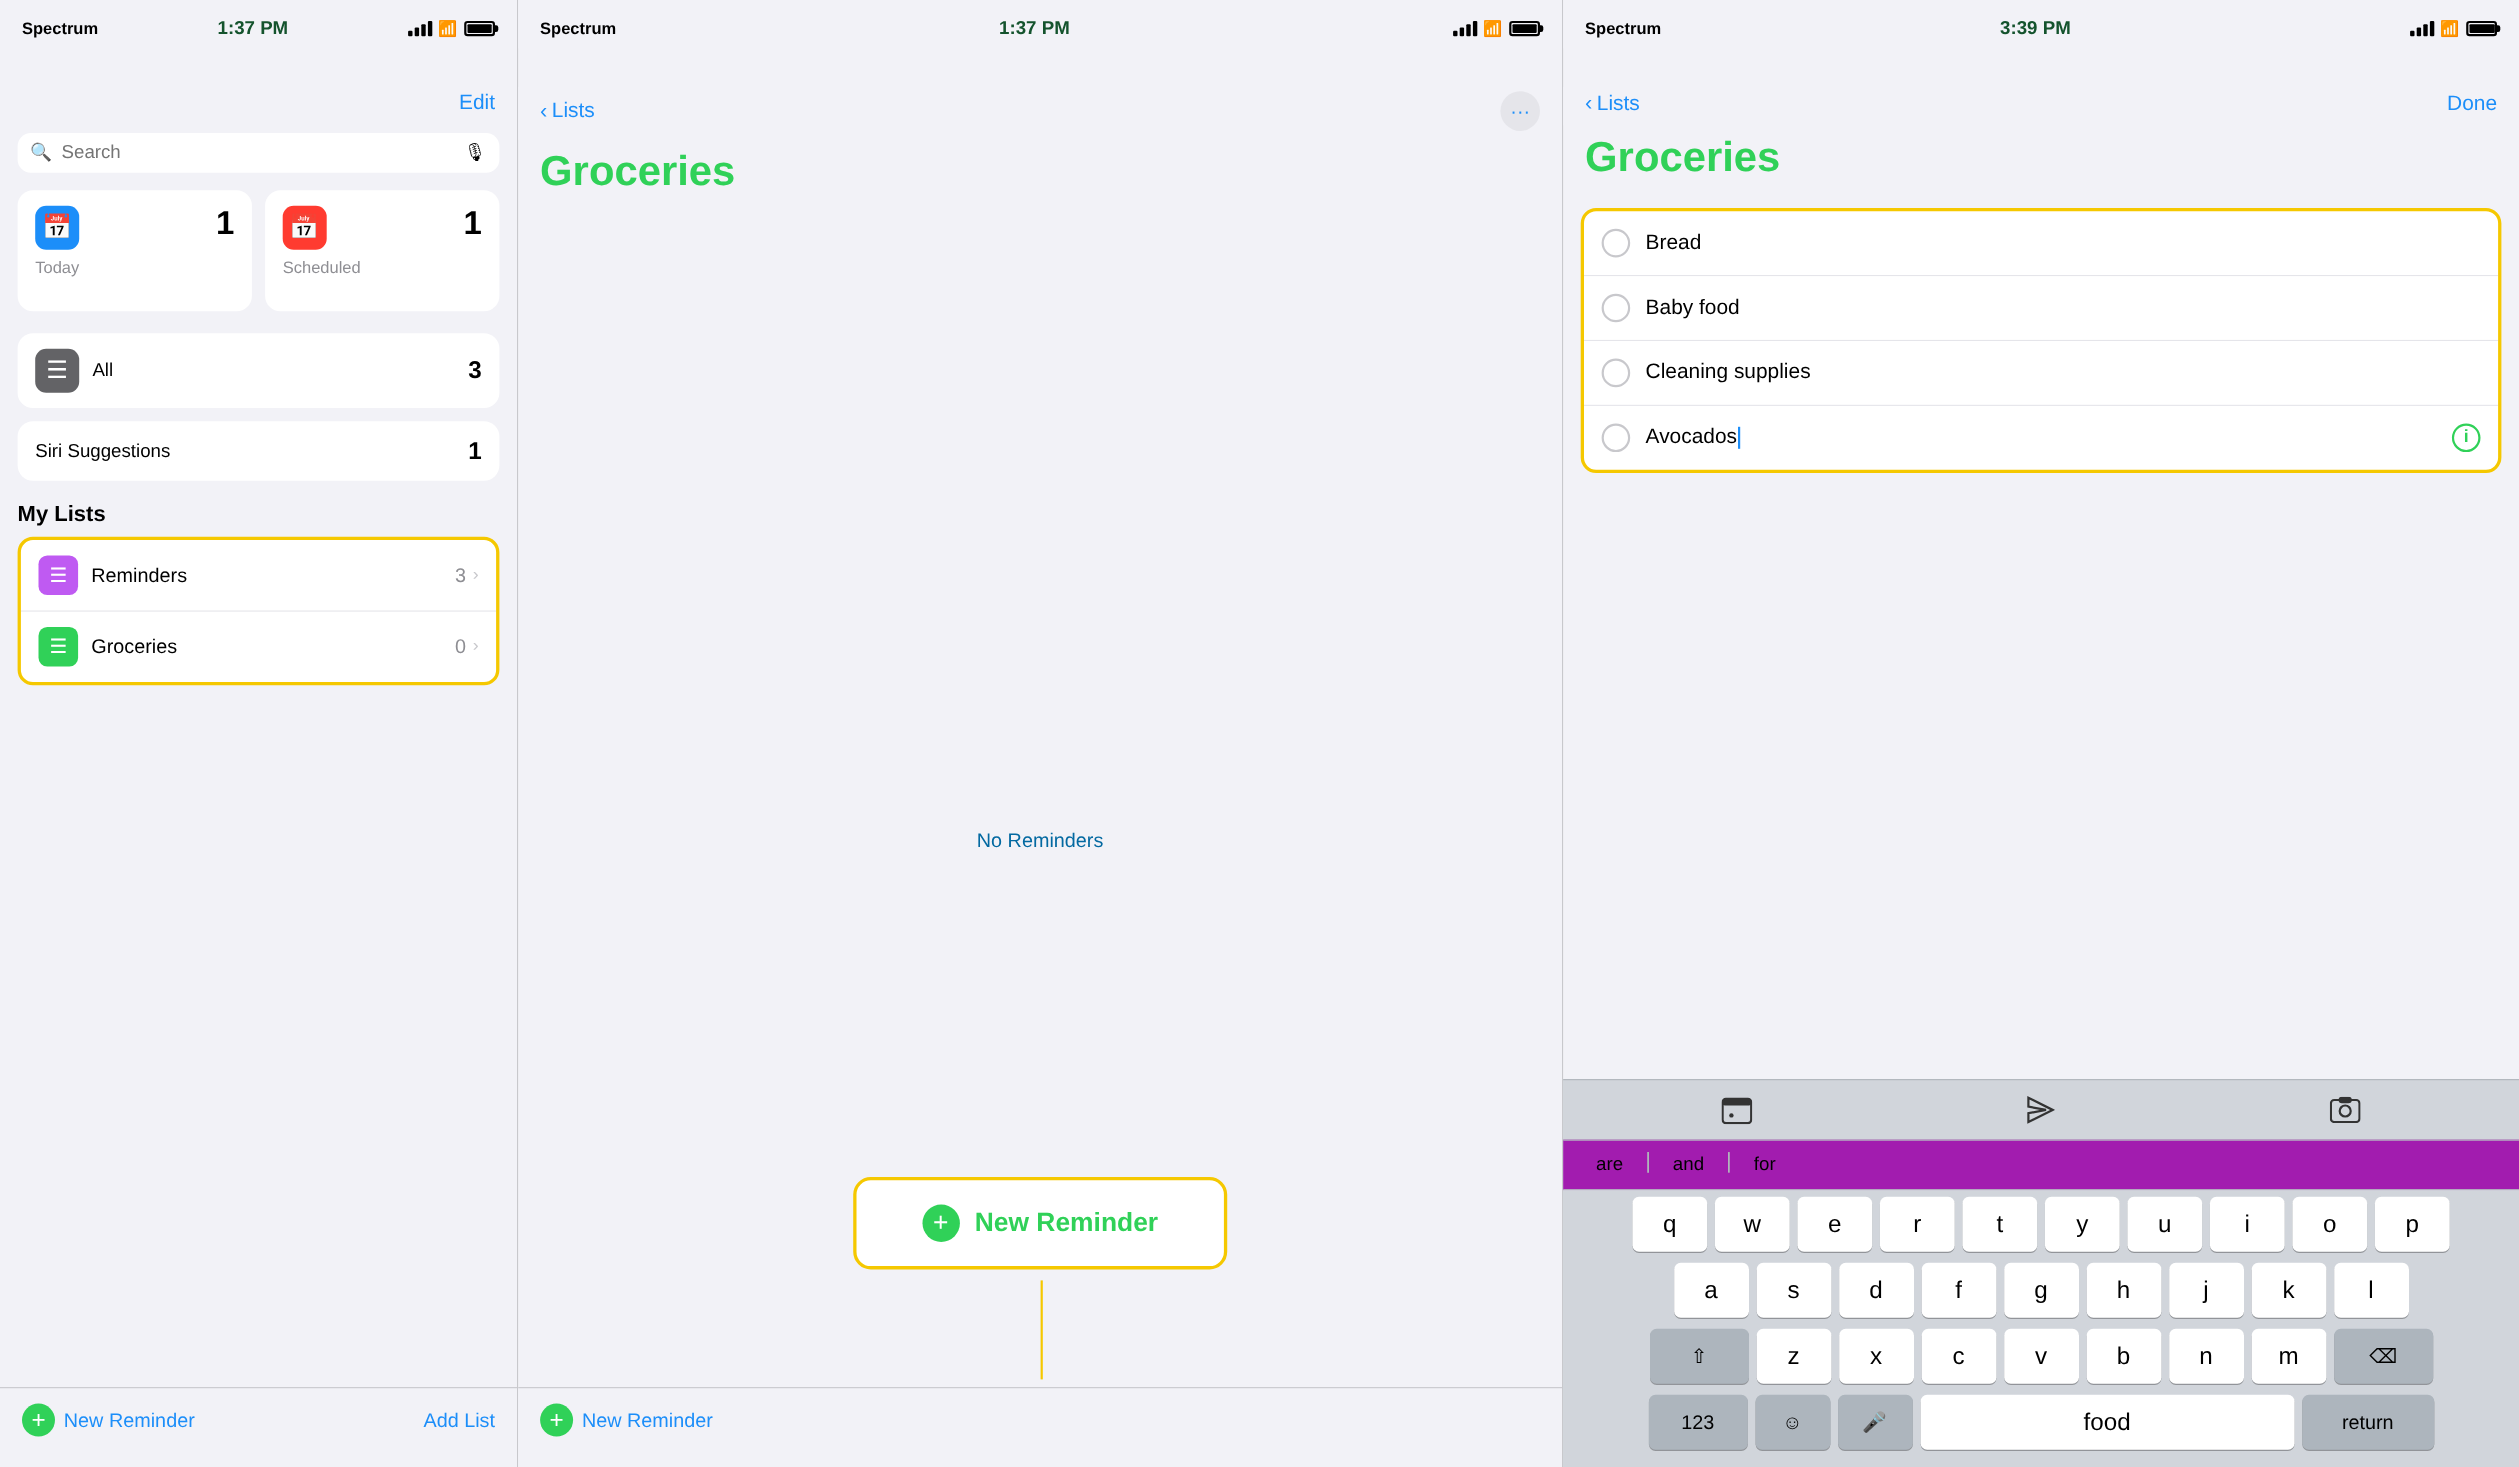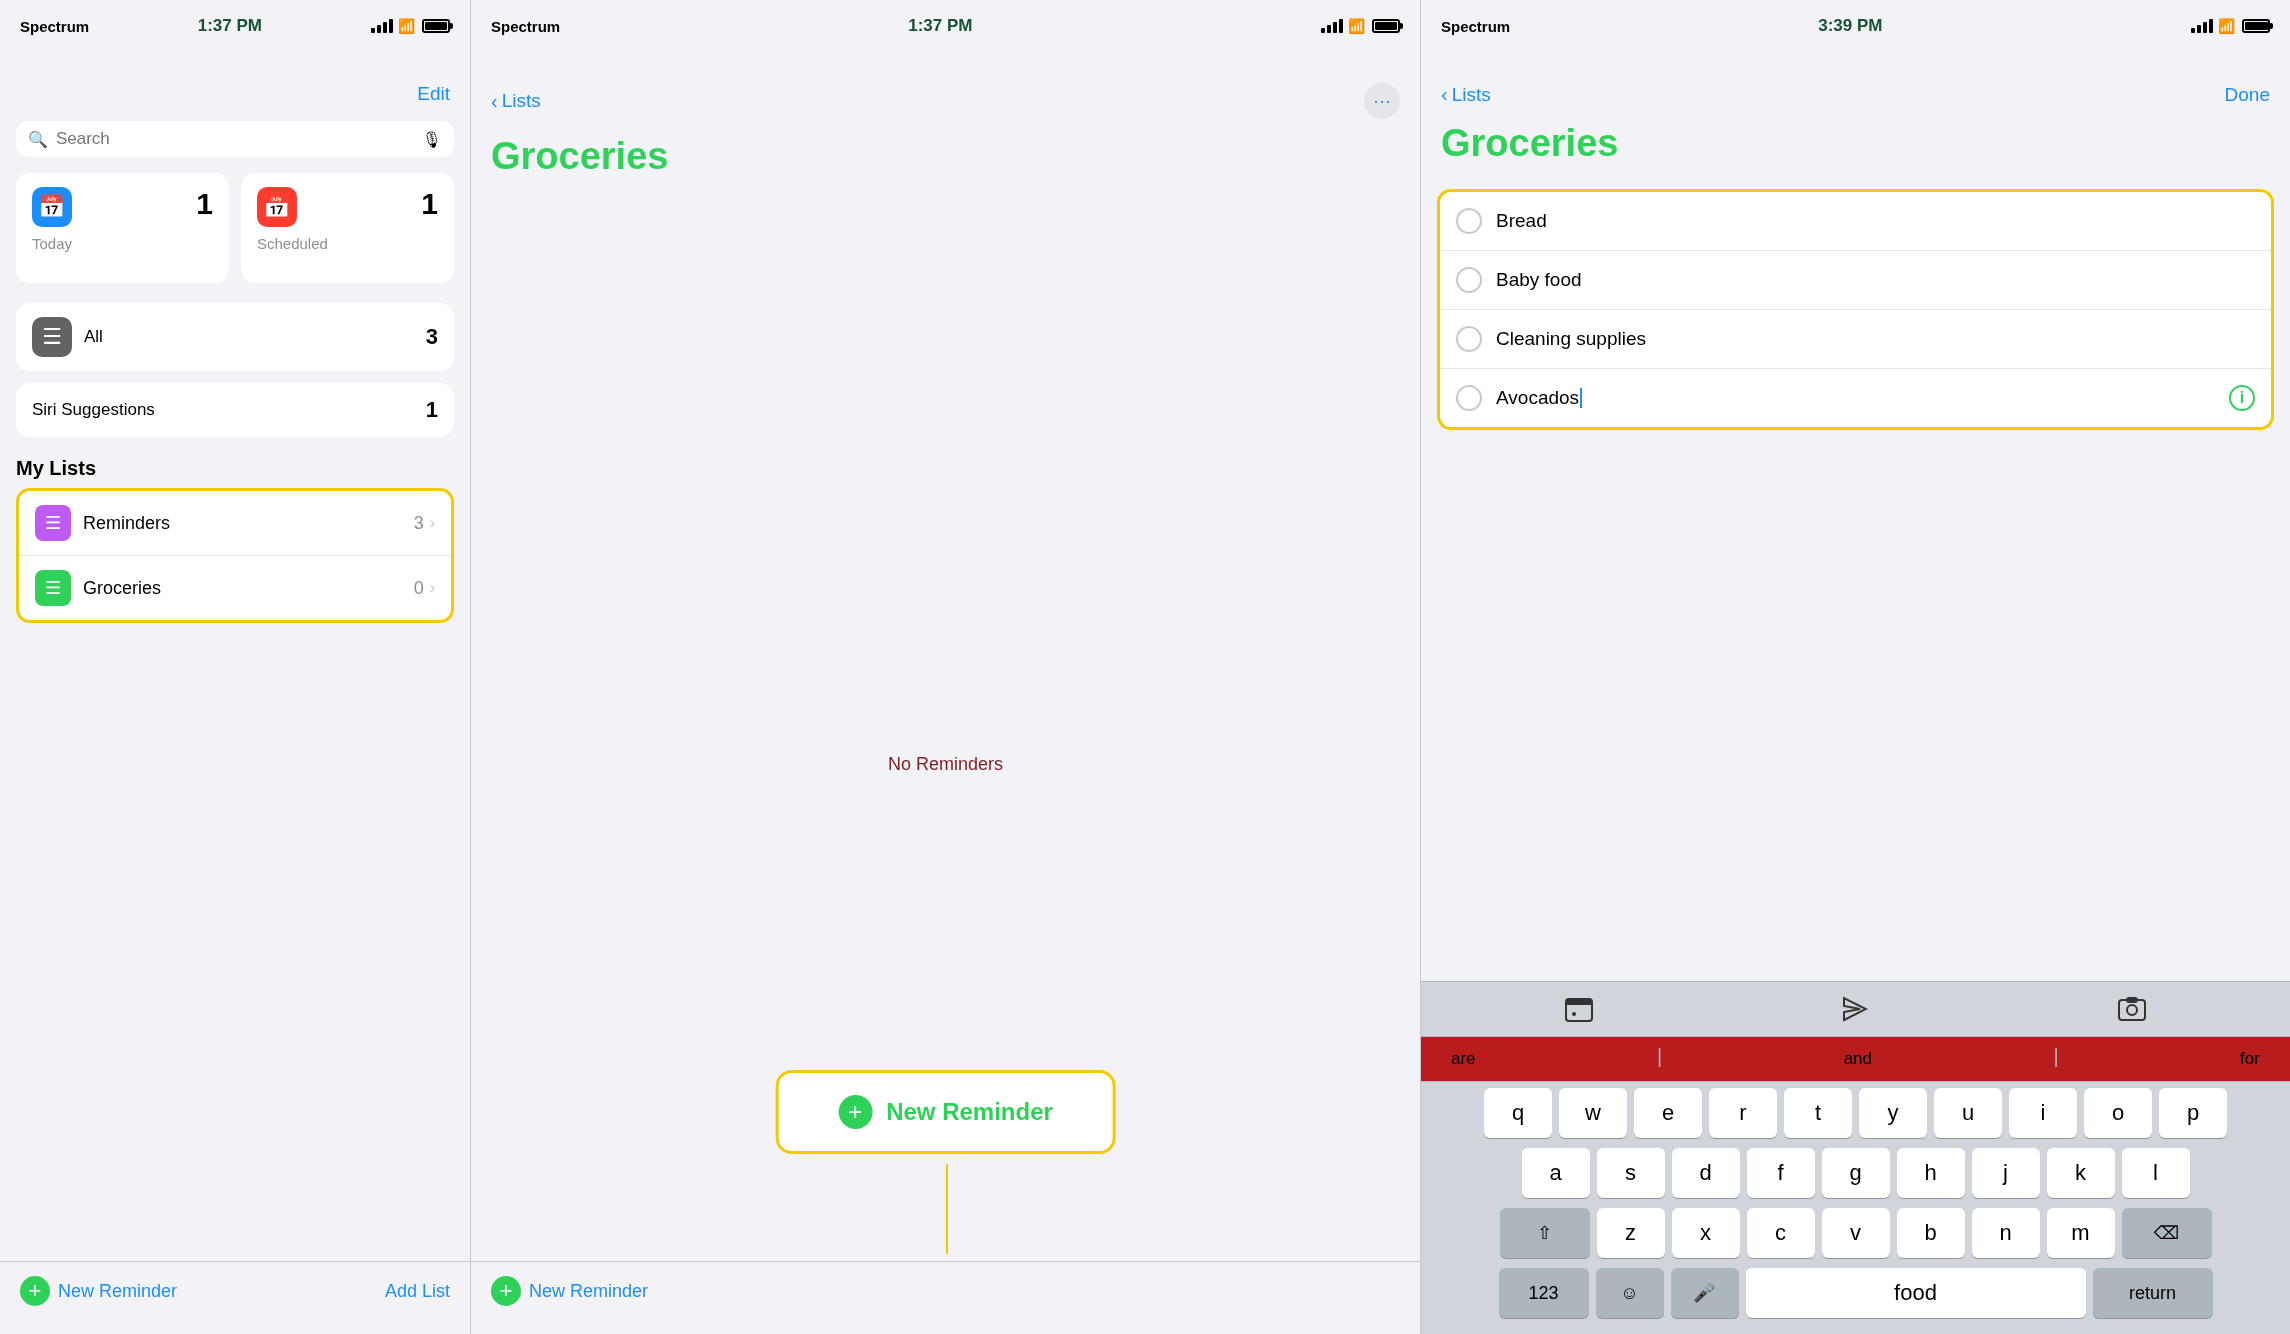--- a/index.html
+++ b/index.html
@@ -325,21 +325,21 @@
       font-weight: 700;
       color: #30d158;
       padding: 8px 20px 16px;
     }
     .no-reminders {
       flex: 1;
       display: flex;
       align-items: center;
       justify-content: center;
       font-size: 18px;
-      color: #7f1d1d;
+      color: #0369a1;
     }
 
     .new-reminder-panel2 {
       position: absolute;
       bottom: 180px;
       left: 50%;
       transform: translateX(-50%);
       background: #fff;
       border: 3px solid #f5c800;
       border-radius: 16px;
@@ -465,23 +465,23 @@
       width: 42px;
       height: 34px;
       display: flex;
       align-items: center;
       justify-content: center;
       font-size: 20px;
       color: #333;
       cursor: pointer;
     }
     .predictive-bar {
-      background: #b91c1c;
-      display: flex;
-      justify-content: space-between;
+      background: #a21caf;
+      display: flex;
+      justify-content: flex-start;
       padding: 8px 10px;
       border-top: 1px solid #b5b9c0;
       border-bottom: 1px solid #b5b9c0;
     }
     .pred-word {
       font-size: 17px;
       color: #000;
       cursor: pointer;
       padding: 4px 20px;
     }

